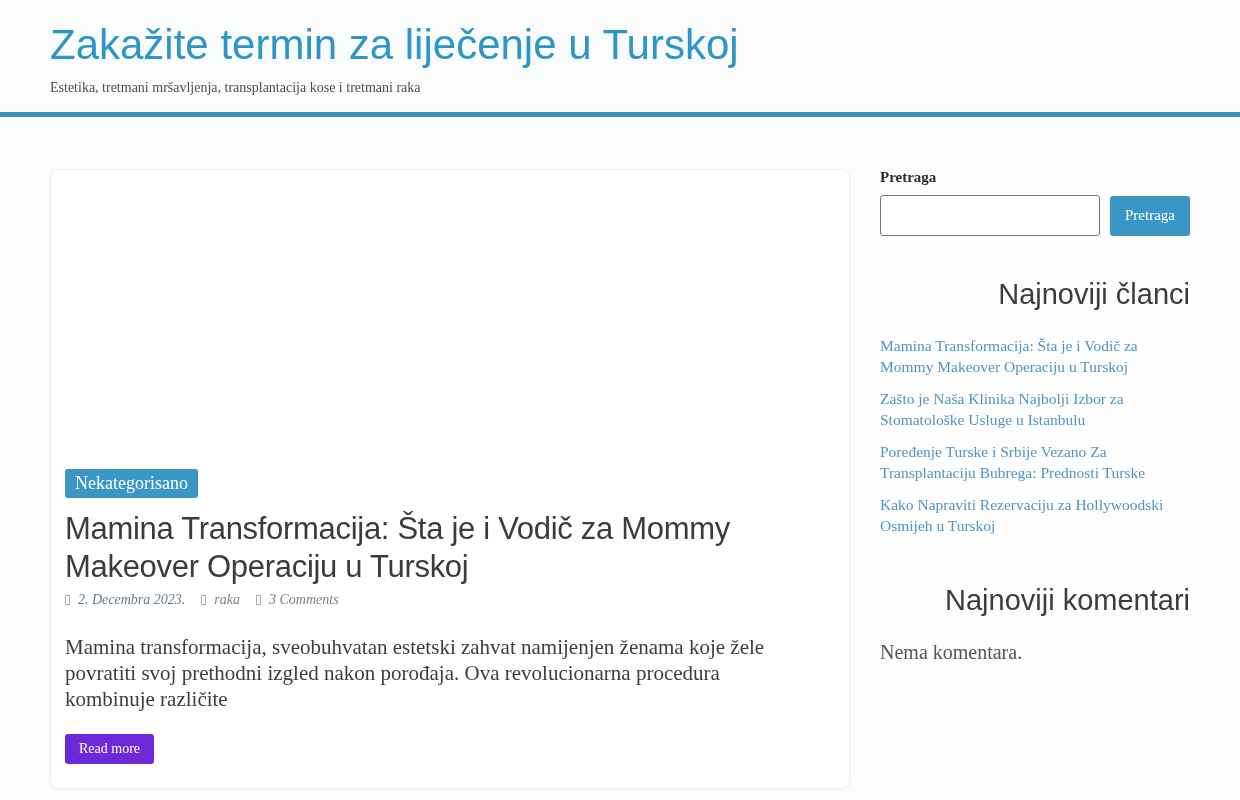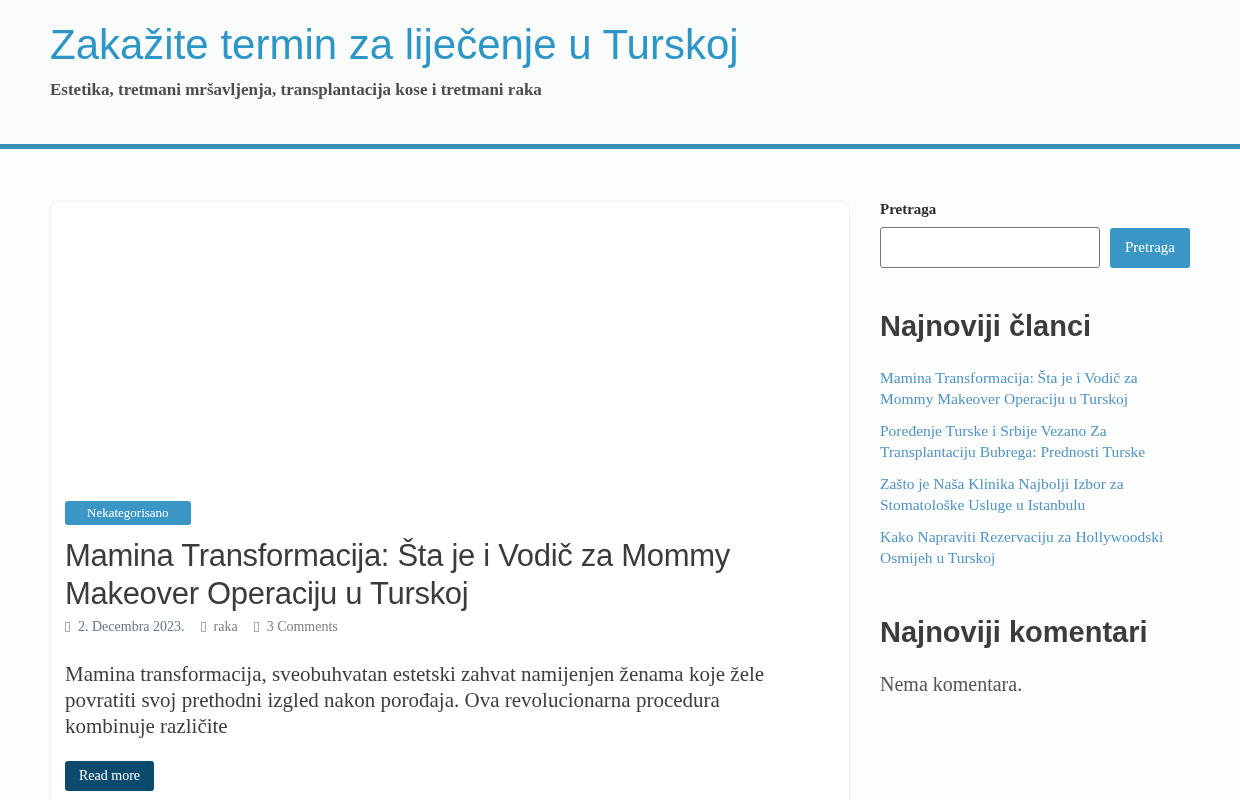--- a/index.html
+++ b/index.html
@@ -9,37 +9,36 @@
     width: 1240px;
     min-height: 800px;
     background: #fdfdfd;
     font-family: "Liberation Serif", serif;
     color: #3d3d3d;
   }
 
   
   .site-header {
     background: #fafcfc;
-    padding: 24px 50px 44px 50px;
+    padding: 24px 50px 16px 50px;
     border-bottom: 5px solid #3a92ba;
   }
   .site-title {
     margin: 0;
     font-family: "Liberation Sans", sans-serif;
     font-weight: 400;
     font-size: 42px;
     line-height: 1.0;
     color: #2e96c6;
     cursor: pointer;
   }
   .site-tagline {
     margin: 14px 0 0 0;
-    font-size: 17px;
+    font-size: 14px;
     color: #4d4d4d;
-    font-weight: bold;
   }
 
   
   .container {
     width: 1140px;
     margin: 52px auto 0 auto;
     display: flex;
     gap: 30px;
     align-items: flex-start;
   }
@@ -55,22 +54,22 @@
     padding: 14px 14px 24px 14px;
   }
   .featured-placeholder {
     height: 285px;
     background: #ffffff;
   }
   .category-badge {
     display: inline-block;
     background: #3a97c5;
     color: #ffffff;
-    font-size: 13px;
-    padding: 4px 22px;
+    font-size: 18px;
+    padding: 4px 10px;
     border-radius: 3px;
     cursor: pointer;
   }
   .post-title {
     margin: 12px 0 6px 0;
     font-family: "Liberation Sans", sans-serif;
     font-weight: 400;
     font-size: 31px;
     line-height: 38px;
     letter-spacing: -0.3px;
@@ -78,41 +77,41 @@
     cursor: pointer;
   }
   .post-meta {
     display: flex;
     align-items: center;
     gap: 16px;
     font-size: 14px;
     color: #7a7f84;
     margin-bottom: 0;
   }
-  .meta-item { display: inline-flex; align-items: center; cursor: pointer; }
+  .meta-item { display: inline-flex; align-items: center; cursor: pointer; font-style: italic; }
   .meta-item .label-gray { color: #7a7f84; }
   .meta-date { color: #64798a; }
   .tofu {
     display: inline-block;
     width: 5px;
     height: 10px;
     border: 1px solid #a9adb2;
     margin-right: 8px;
   }
   .post-excerpt {
     margin: 26px 0 0 0;
     font-size: 21px;
     line-height: 26px;
     color: #3d3d3d;
     max-width: 745px;
   }
   .read-more {
     display: inline-block;
     margin-top: 22px;
-    background: #0c4a6e;
+    background: #6d28d9;
     color: #ffffff;
     font-family: "Liberation Serif", serif;
     font-size: 14px;
     padding: 7px 14px;
     border-radius: 3px;
     text-decoration: none;
     cursor: pointer;
   }
 
   
@@ -142,24 +141,25 @@
     background: #3a97c5;
     border: none;
     border-radius: 3px;
     color: #ffffff;
     font-family: "Liberation Serif", serif;
     font-size: 15px;
     cursor: pointer;
   }
   .widget-heading {
     font-family: "Liberation Sans", sans-serif;
-    font-weight: 700;
+    font-weight: 400;
     font-size: 29px;
     color: #3c3c3c;
     margin: 42px 0 24px 0;
+    text-align: right;
   }
   .widget-heading.comments { margin-top: 48px; }
   .recent-posts-list {
     list-style: none;
     margin: 0;
     padding: 0;
   }
   .recent-posts-list li {
     margin: 0 0 11px 0;
     font-size: 15.5px;
@@ -225,24 +225,24 @@
       </div>
     </section>
 
     <section>
       <h2 class="widget-heading">Najnoviji članci</h2>
       <ul class="recent-posts-list">
         <li>
           <a href="#">Mamina Transformacija: Šta je i Vodič za Mommy Makeover Operaciju u Turskoj</a>
         </li>
         <li>
+          <a href="#">Zašto je Naša Klinika Najbolji Izbor za Stomatološke Usluge u Istanbulu</a>
+        </li>
+        <li>
           <a href="#">Poređenje Turske i Srbije Vezano Za Transplantaciju Bubrega: Prednosti Turske</a>
-        </li>
-        <li>
-          <a href="#">Zašto je Naša Klinika Najbolji Izbor za Stomatološke Usluge u Istanbulu</a>
         </li>
         <li>
           <a href="#">Kako Napraviti Rezervaciju za Hollywoodski Osmijeh u Turskoj</a>
         </li>
       </ul>
     </section>
 
     <section>
       <h2 class="widget-heading comments">Najnoviji komentari</h2>
       <p class="no-comments">Nema komentara.</p>

